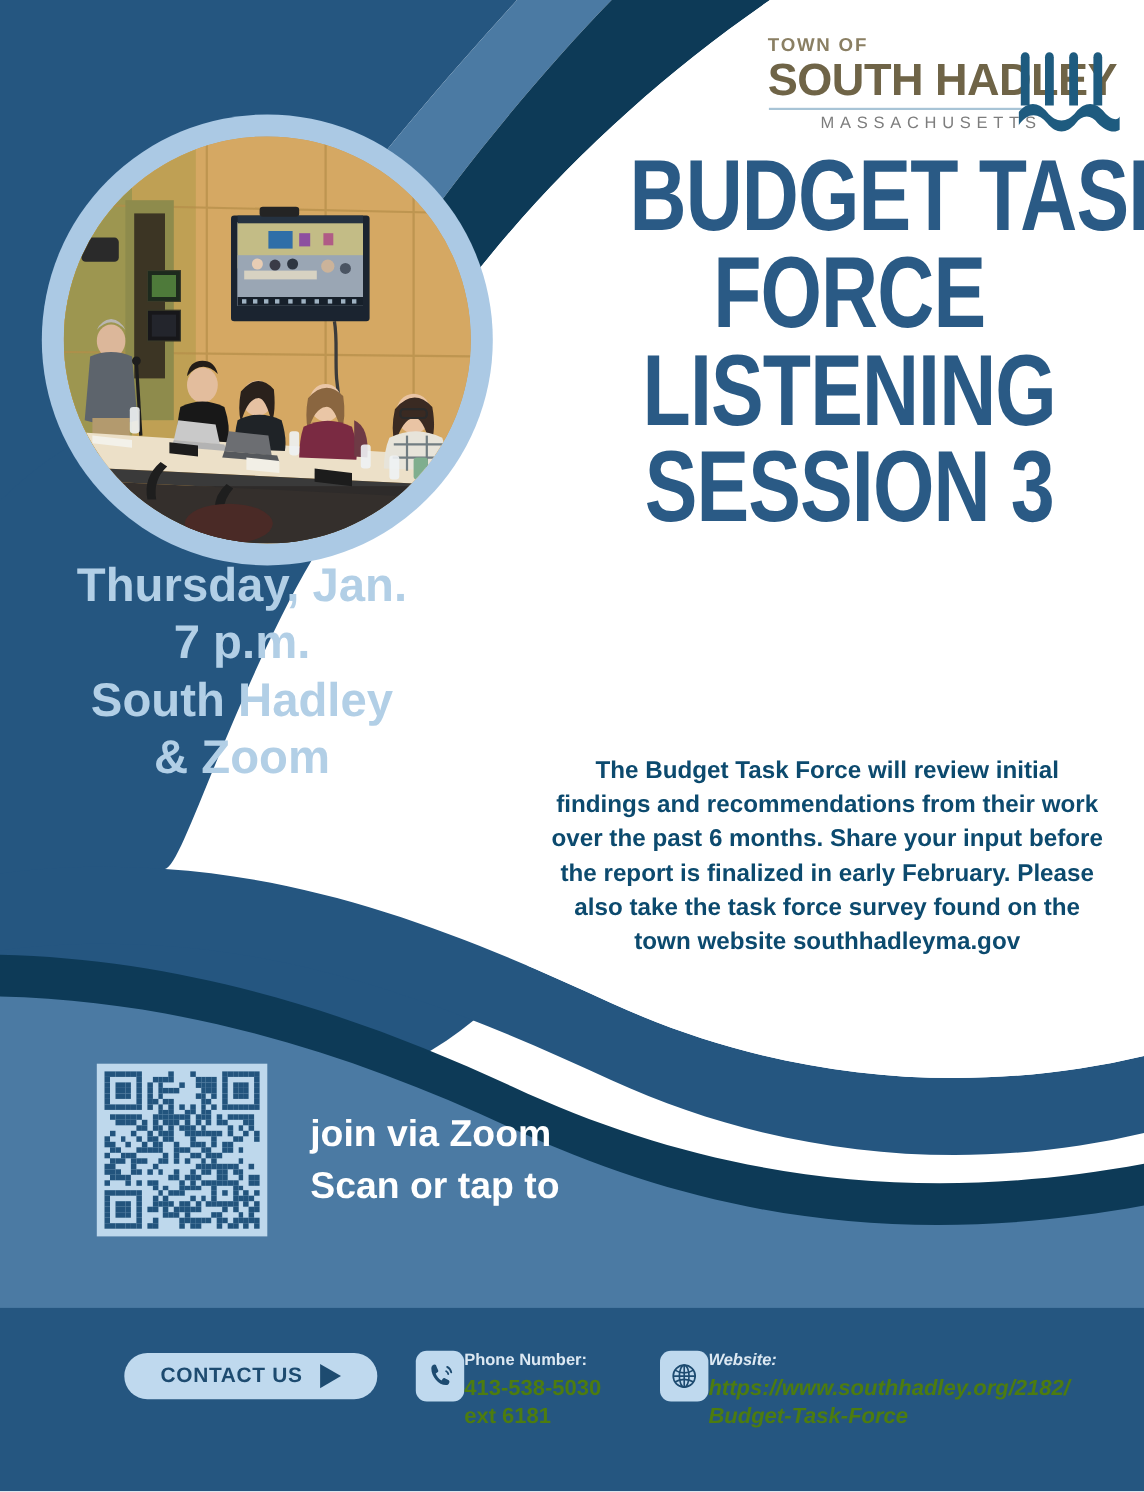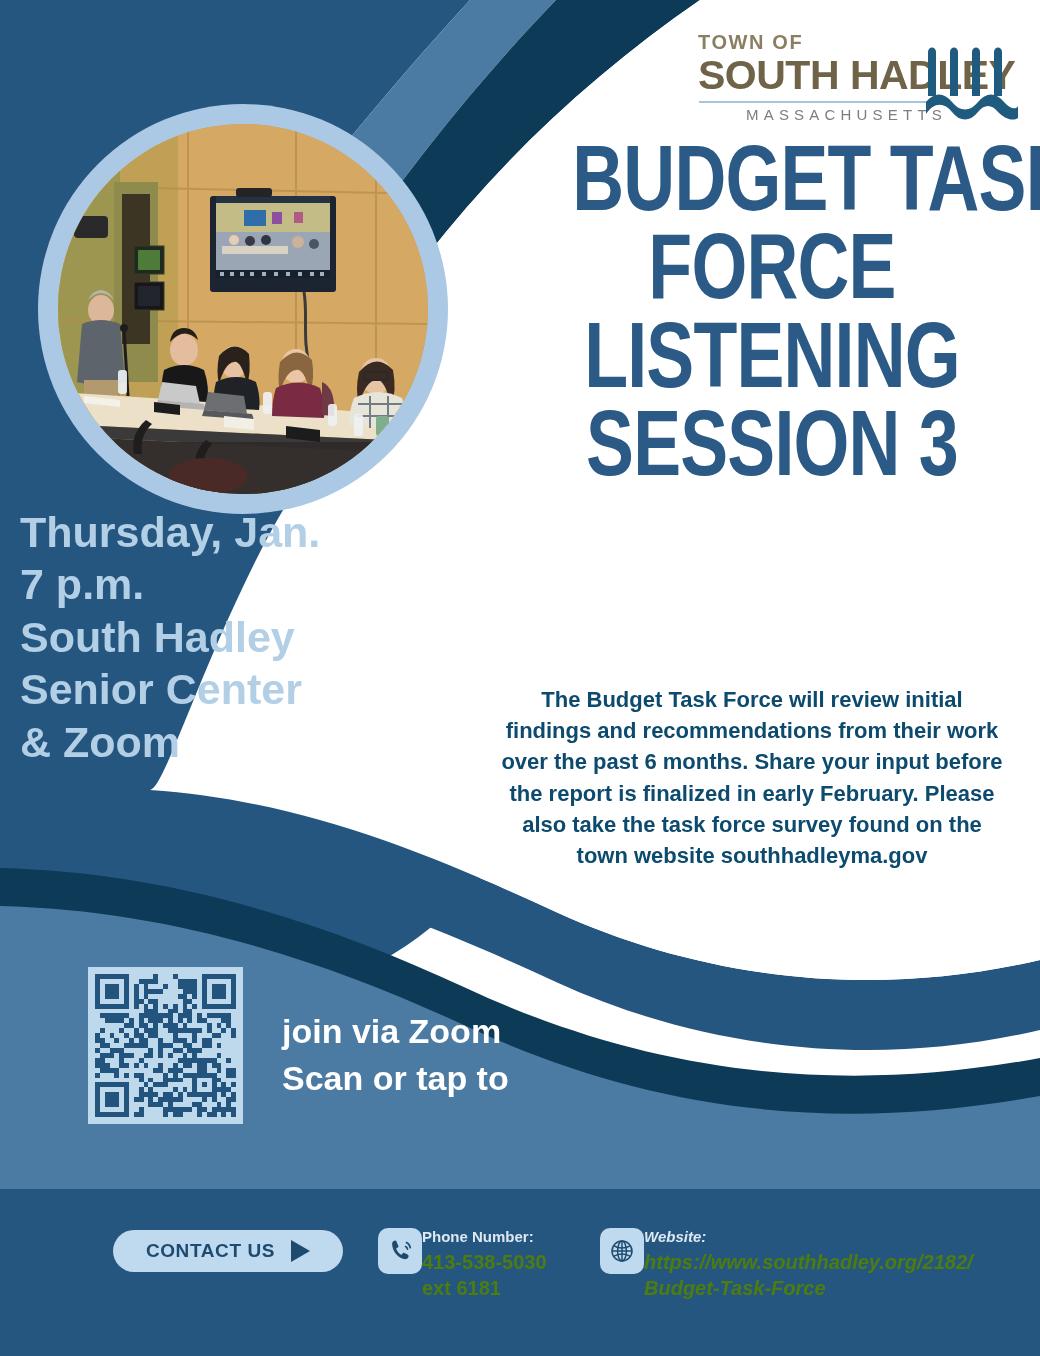--- a/index.html
+++ b/index.html
@@ -10,21 +10,21 @@
     overflow:hidden;
     position:relative;
   }
   #poster { position:absolute; inset:0; width:1040px; height:1356px; overflow:hidden; background:#ffffff; }
 
   
   #bg { position:absolute; inset:0; width:1040px; height:1356px; }
 
   
   .logo { position:absolute; left:698px; top:32px; width:320px; height:92px; }
-  .logo-town { font-size:20px; letter-spacing:1.6px; color:#8a7f63; font-weight:700;
+  .logo-town { font-size:17px; letter-spacing:1.6px; color:#8a7f63; font-weight:700;
                font-family:"Liberation Sans", sans-serif; line-height:1; }
   .logo-name { font-size:41px; font-weight:700; color:#6f6447; letter-spacing:-0.5px;
                line-height:1.05; margin-top:2px; }
   .logo-rule { height:2px; background:#a8c4d6; width:236px; margin:4px 0 3px 1px; }
   .logo-state { font-size:15px; letter-spacing:5.2px; color:#7d7d7d; font-weight:400;margin-left:48px; }
   .logo-wave { position:absolute; right:0; top:12px; width:92px; height:78px; }
 
   
   .headline {
     position:absolute; left:516px; top:134px; width:512px;
@@ -40,21 +40,21 @@
   
   .body-copy {
     position:absolute; left:496px; top:684px; width:512px;
     text-align:center; color:#0c4a6e;
     font-weight:700; font-size:22px; line-height:1.42;
   }
 
   
   .event {
     position:absolute; left:20px; top:506px; width:400px;
-    color:#b2cfe6;
+    text-align:center; color:#b2cfe6;
     font-weight:700; font-size:43px; line-height:1.22;
   }
 
   
   .qr-wrap { position:absolute; left:88px; top:967px; width:155px; height:157px;
              background:#bed8ec; padding:7px; }
   .qr { width:141px; height:143px; display:grid;
         grid-template-columns:repeat(29,1fr); grid-template-rows:repeat(29,1fr); }
   .qr i { display:block; }
   .qr i.on { background:#22547d; }
@@ -292,21 +292,20 @@
     <div>LISTENING</div>
     <div>SESSION 3</div>
   </div>
 
   <p class="body-copy">The Budget Task Force will review initial findings and recommendations from their work over the past 6 months. Share your input before the report is finalized in early February. Please also take the task force survey found on the town website southhadleyma.gov</p>
 
   <div class="event">
     <div>Thursday, Jan.</div>
     <div>7 p.m.</div>
     <div>South Hadley</div>
-    <div>Senior Center</div>
     <div>&amp; Zoom</div>
   </div>
 
   <div class="qr-wrap">
     <div class="qr" id="qr">
         <i class="on"></i>
         <i class="on"></i>
         <i class="on"></i>
         <i class="on"></i>
         <i class="on"></i>

